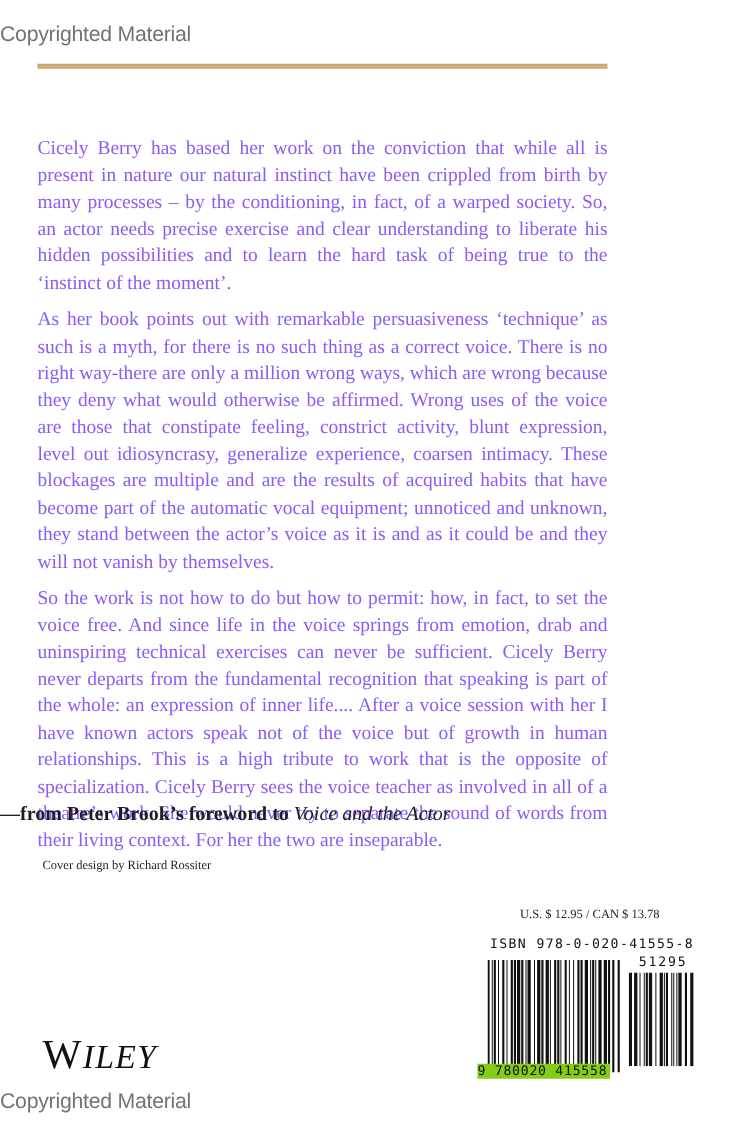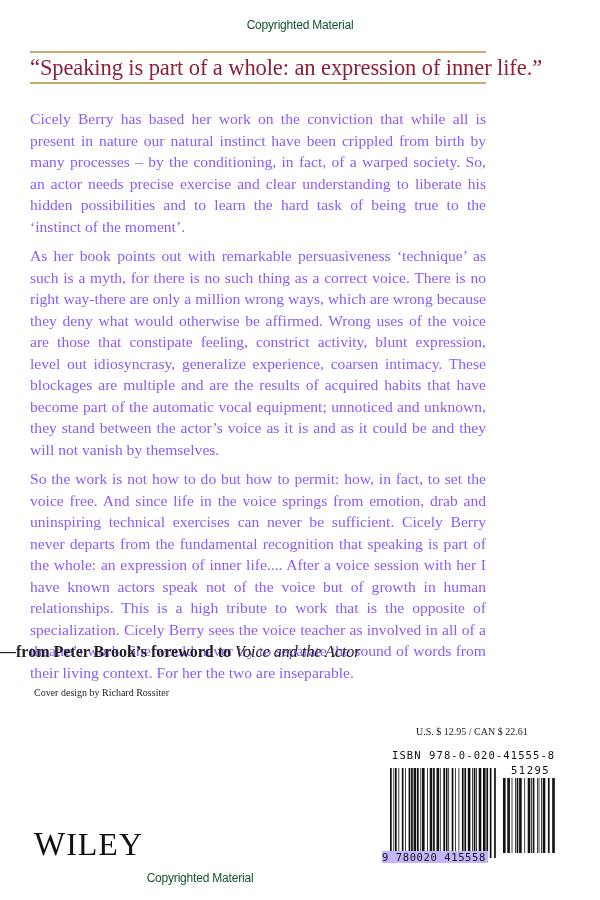--- a/index.html
+++ b/index.html
@@ -1,20 +1,20 @@
 <!DOCTYPE html>
 <html><head>
 <meta charset="utf-8">
 <style>
   html, body { margin: 0; padding: 0; background: #ffffff; }
   body { width: 600px; height: 900px; position: relative; overflow: hidden;
          font-family: "Liberation Serif", "DejaVu Serif", serif; color: #1a1a1a; }
-  .watermark { position: absolute; left: 0; width: 600px; text-align: center;
+  .watermark { position: absolute; left: 0; width: 600px; text-align: left;
                font-family: "Liberation Sans", "DejaVu Sans", sans-serif;
-               font-size: 12px; color: #14532d; letter-spacing: -0.2px; }
+               font-size: 17px; color: #737373; letter-spacing: -0.2px; }
   .wm-top { top: 18px; }
   .wm-bottom { top: 871px; left: 0; width: 400px; }
   .pull-quote { position: absolute; left: 30px; top: 51px; width: 456px; }
   .rule { height: 2px; background: #c9a96e; width: 456px; }
   .pull-quote .text { text-align: center; color: #8e1f36; font-size: 22.5px;
                       line-height: 26px; padding: 2px 0 1px 0; white-space: nowrap;
                       letter-spacing: -0.1px; }
   .body { position: absolute; left: 30px; top: 108px; width: 456px;
           font-size: 15.6px; line-height: 21.5px; text-align: justify; color: #8b5cf6; }
   .body p { margin: 0 0 8px 0; }
@@ -26,51 +26,50 @@
   .isbn-text { position: absolute; left: 392px; top: 749px;
                font-family: "DejaVu Sans Mono", "Liberation Mono", monospace;
                font-size: 10.5px; color: #111; letter-spacing: 1.1px; text-align: right; }
   .price-code { position: absolute; left: 511px; top: 764px;
                 font-family: "DejaVu Sans Mono", "Liberation Mono", monospace;
                 font-size: 10.5px; color: #111; letter-spacing: 1.5px; text-align: center; }
   .barcode-main { position: absolute; left: 390px; top: 768px; width: 108px; height: 90px; }
   .barcode-addon { position: absolute; left: 503px; top: 778px; width: 52px; height: 75px; }
   .barcode-digits { position: absolute; left: 382px; top: 851px;
                     font-family: "DejaVu Sans Mono", "Liberation Mono", monospace;
-                    font-size: 10.5px; color: #111; letter-spacing: 0.6px; background: #c4b5fd;
+                    font-size: 10.5px; color: #111; letter-spacing: 0.6px; background: #84cc16;
                     padding-right: 2px; }
   .logo { position: absolute; left: 34px; top: 826px; font-size: 33px; color: #111;
           letter-spacing: 1px; font-family: "Liberation Serif", "DejaVu Serif", serif; }
   .logo .big { font-size: 33px; }
-  .logo .small { font-size: 32px; }
+  .logo .small { font-size: 27px; font-style: italic; }
 </style>
 </head>
 <body>
 
 <div class="watermark wm-top">Copyrighted Material</div>
 
 <div class="pull-quote">
   <div class="rule"></div>
-  <div class="text">“Speaking is part of a whole: an expression of inner life.”</div>
   <div class="rule"></div>
 </div>
 
 <div class="body">
   <p>Cicely Berry has based her work on the conviction that while all is present in nature our natural instinct have been crippled from birth by many processes – by the conditioning, in fact, of a warped society. So, an actor needs precise exercise and clear understanding to liberate his hidden possibilities and to learn the hard task of being true to the ‘instinct of the moment’.</p>
   <p>As her book points out with remarkable persuasiveness ‘technique’ as such is a myth, for there is no such thing as a correct voice. There is no right way-there are only a million wrong ways, which are wrong because they deny what would otherwise be affirmed. Wrong uses of the voice are those that constipate feeling, constrict activity, blunt expression, level out idiosyncrasy, generalize experience, coarsen intimacy. These blockages are multiple and are the results of acquired habits that have become part of the automatic vocal equipment; unnoticed and unknown, they stand between the actor’s voice as it is and as it could be and they will not vanish by themselves.</p>
   <p>So the work is not how to do but how to permit: how, in fact, to set the voice free. And since life in the voice springs from emotion, drab and uninspiring technical exercises can never be sufficient. Cicely Berry never departs from the fundamental recognition that speaking is part of the whole: an expression of inner life.... After a voice session with her I have known actors speak not of the voice but of growth in human relationships. This is a high tribute to work that is the opposite of specialization. Cicely Berry sees the voice teacher as involved in all of a theatre’s work. She would never try to separate the sound of words from their living context. For her the two are inseparable.</p>
 </div>
 
 <div class="attrib">
   <span>—from Peter Brook’s foreword to </span><i>Voice and the Actor</i>
 </div>
 
 <div class="credit">Cover design by Richard Rossiter</div>
 
-<div class="price">U.S. $ 12.95 / CAN $ 22.61</div>
+<div class="price">U.S. $ 12.95 / CAN $ 13.78</div>
 
 <div class="isbn-text">ISBN 978-0-020-41555-8</div>
 <div class="price-code">51295</div>
 
 <svg class="barcode-main" viewBox="0 0 108 90" preserveAspectRatio="none">
     <rect x="0" y="0" width="1.7000000000000002" height="90" fill="#111"></rect>
     <rect x="3.4000000000000004" y="0" width="0.8" height="90" fill="#111"></rect>
     <rect x="5" y="0" width="1.7000000000000002" height="90" fill="#111"></rect>
     <rect x="8.4" y="0" width="0.8" height="90" fill="#111"></rect>
     <rect x="11.8" y="0" width="1.7000000000000002" height="90" fill="#111"></rect>

